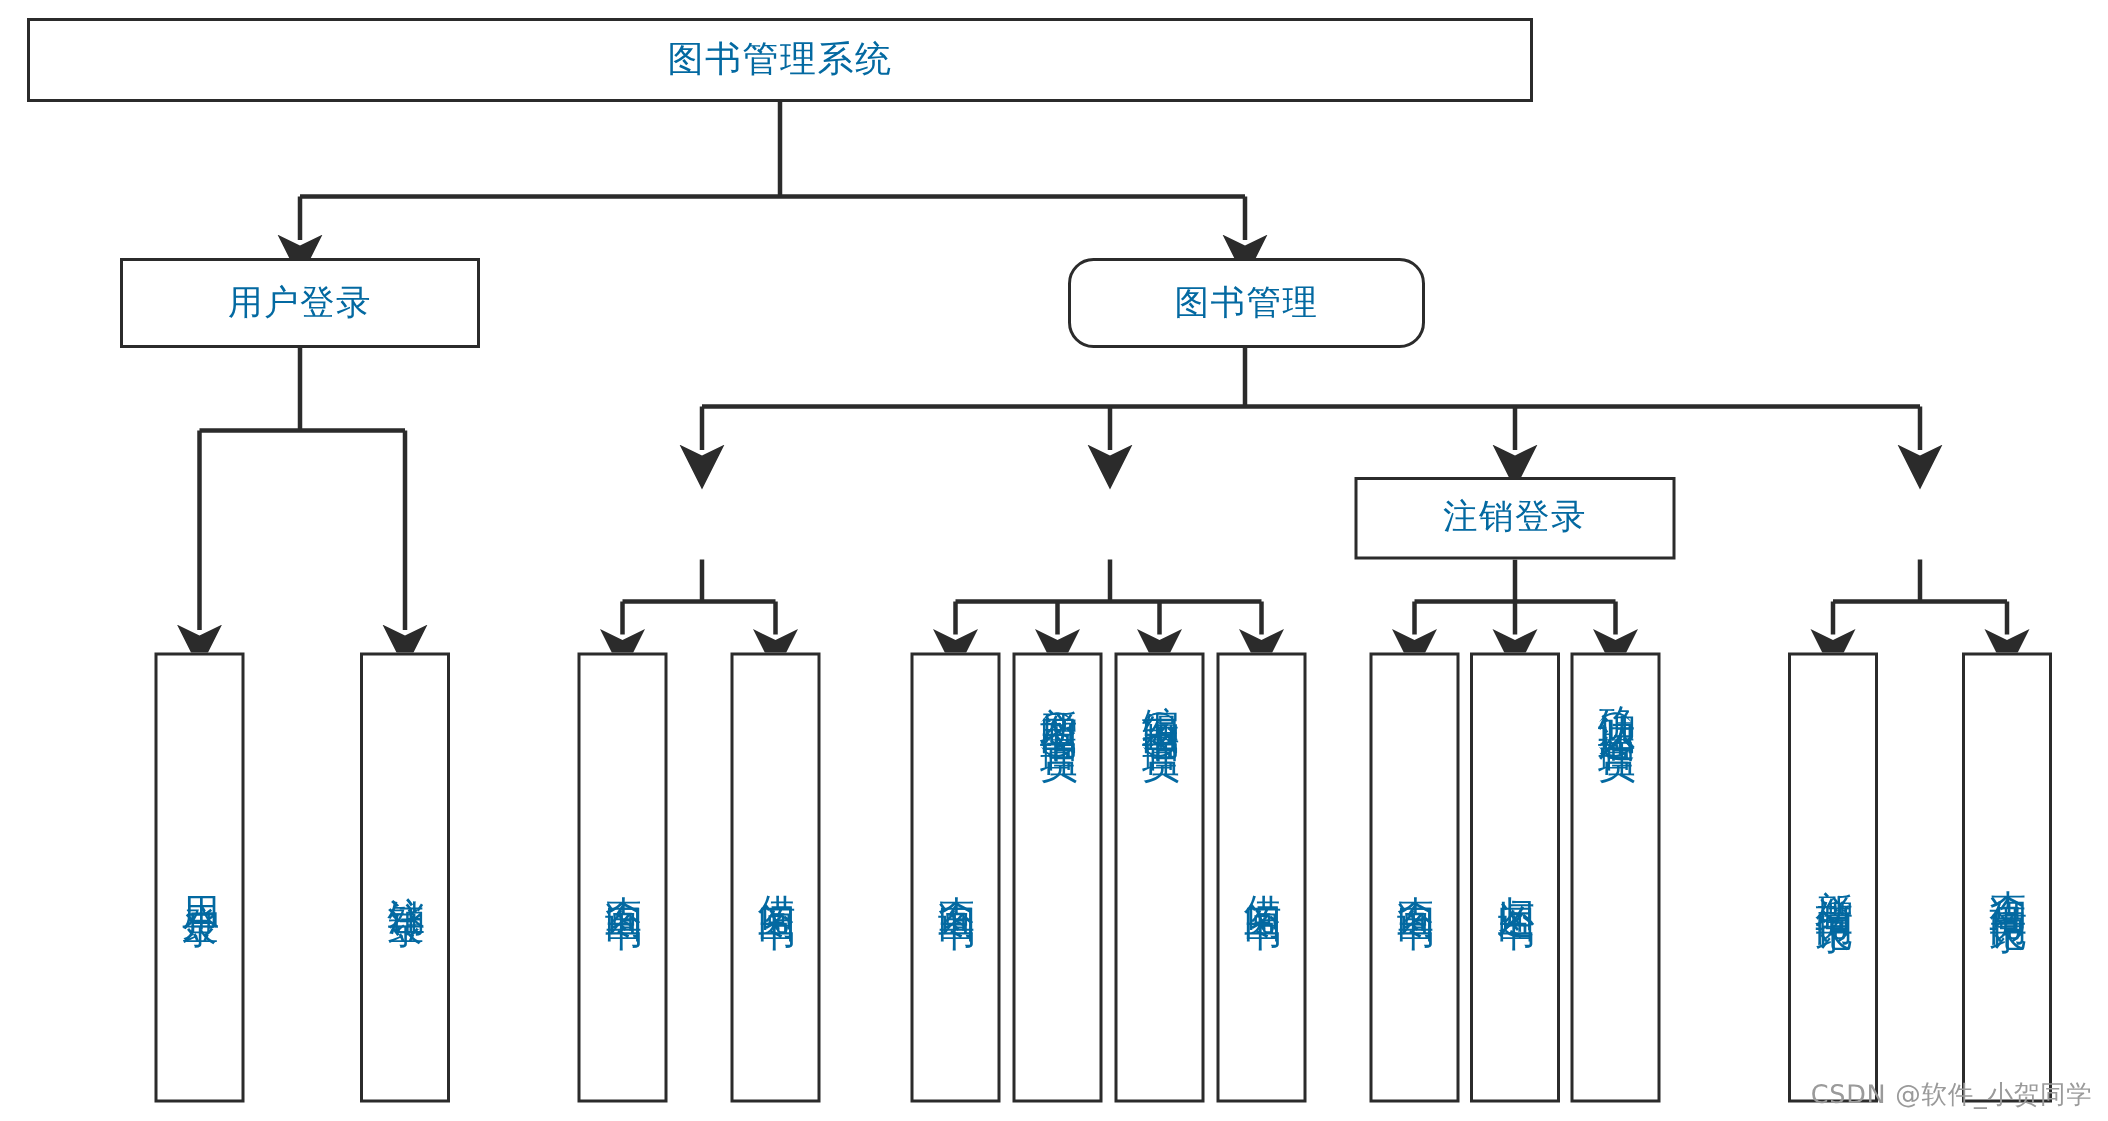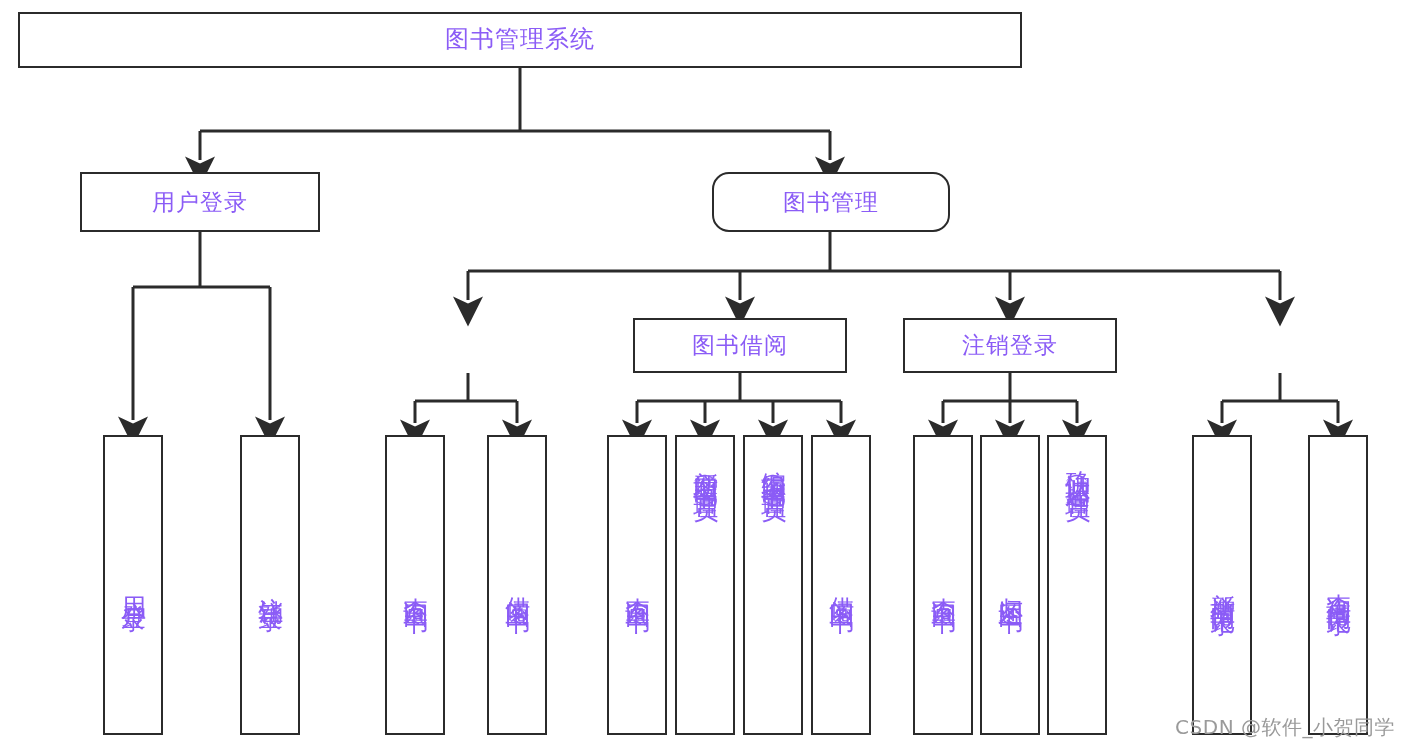--- a/index.html
+++ b/index.html
@@ -28,21 +28,21 @@
     border:2.5px solid #2b2b2b;
     display:flex;
     align-items:center;
     justify-content:center;
     text-align:center;
   }
   .node .lbl{
     font-size:23px;
     line-height:1.15;
     letter-spacing:1px;
-    color:#8b5cf6;
+    color:#0369a1;
     white-space:pre;
   }
   
   .node.root .lbl{ font-size:24px; }
   
   .node.h .lbl{ font-size:23px; }
   
   .node.v{
     align-items:flex-start;
     justify-content:center;
@@ -57,21 +57,21 @@
     white-space:nowrap;
   }
   .node.v.mid{
     align-items:center;
     padding-top:0;
   }
   .watermark{
     position:absolute;
     right:10px;
     bottom:6px;
-    font-size:20px;
+    font-size:17px;
     color:#9a9a9a;
     letter-spacing:0.5px;
     white-space:nowrap;
     user-select:none;
   }
 </style>
 </head>
 <body>
 
 <div id="canvas">
@@ -132,23 +132,20 @@
 
   <div class="node h" style="left:80px; top:172px; width:240px; height:60px;">
     <span class="lbl">用户登录</span>
   </div>
 
   <div class="node h" style="left:712px; top:172px; width:238px; height:60px;border-radius:17px;">
     <span class="lbl">图书管理</span>
   </div>
 
 
-  <div class="node h" style="left:633px; top:318px; width:214px; height:55px;">
-    <span class="lbl">图书借阅</span>
-  </div>
 
   <div class="node h" style="left:903px; top:318px; width:214px; height:55px;">
     <span class="lbl">注销登录</span>
   </div>
 
 
   <div class="node v mid" style="left:103px; top:435px; width:60px; height:300px;">
     <span class="lbl">用户登录</span>
   </div>
 

